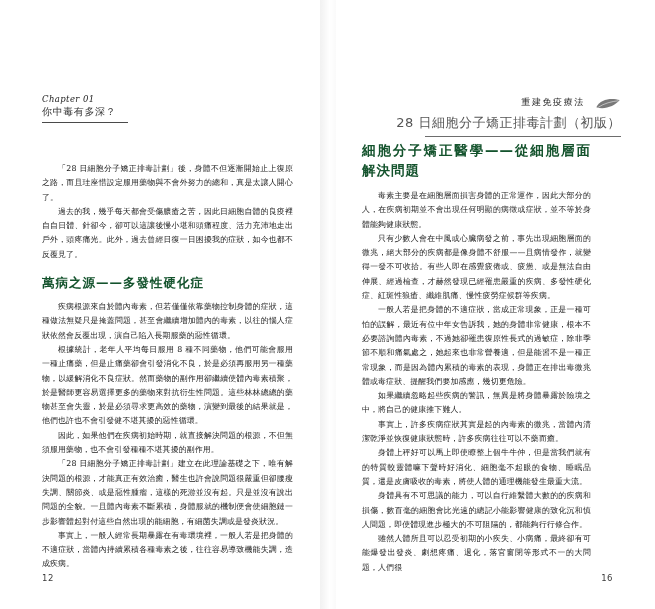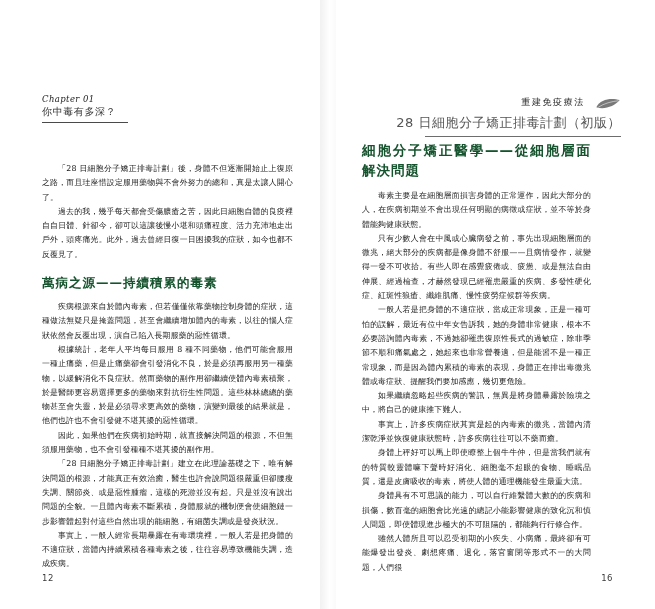--- a/index.html
+++ b/index.html
@@ -153,21 +153,21 @@
     <div class="runhead-left">
       <div class="chapter-line">Chapter 01</div>
       <div class="chapter-sub">你中毒有多深？</div>
       <div class="rule"></div>
     </div>
 
     <div class="body-col" style="margin-top:42px;">
       <p>「28 日細胞分子矯正排毒計劃」後，身體不但逐漸開始止上復原之路，而且珪座惜設定服用藥物與不會外努力的總和，真是太讓人開心了。</p>
       <p>過去的我，幾乎每天都會受傷膿瘡之苦，因此日細胞自體的良疫裡自自日體、針卻今，卻可以這讓後慢小堪和頭痛程度、活力充沛地走出戶外，頭疼痛光。此外，過去曾經日復一日困擾我的症狀，如今也都不反覆見了。</p>
 
-      <h2 class="section-title">萬病之源——持續積累的毒素</h2>
+      <h2 class="section-title">萬病之源——多發性硬化症</h2>
 
       <p>疾病根源來自於體內毒素，但若僅僅依靠藥物控制身體的症狀，這種做法無疑只是掩蓋問題，甚至會繼續增加體內的毒素，以往的惱人症狀依然會反覆出現，演自己陷入長期服藥的惡性循環。</p>
       <p>根據統計，老年人平均每日服用 8 種不同藥物，他們可能會服用一種止痛藥，但是止痛藥卻會引發消化不良，於是必須再服用另一種藥物，以緩解消化不良症狀。然而藥物的副作用卻繼續使體內毒素積聚，於是醫師更容易選擇更多的藥物來對抗衍生性問題。這些林林總總的藥物甚至會失靈，於是必須尋求更高效的藥物，演變到最後的結果就是，他們也許也不會引發健不堪其擾的惡性循環。</p>
       <p>因此，如果他們在疾病初始時期，就直接解決問題的根源，不但無須服用藥物，也不會引發種種不堪其擾的副作用。</p>
       <p>「28 日細胞分子矯正排毒計劃」建立在此理論基礎之下，唯有解決問題的根源，才能真正有效治癒，醫生也許會說問題很嚴重但卻腰瘦失調、關節炎、或是惡性腫瘤，這樣的死游並沒有起。只是並沒有說出問題的全貌。一且體內毒素不斷累積，身體服就的機制便會使細胞鏈一步影響體起對付這些自然出現的能細胞，有細菌失調或是發炎狀況。</p>
       <p>事實上，一般人經常長期暴露在有毒環境裡，一般人若是把身體的不適症狀，當體內持續累積各種毒素之後，往往容易導致機能失調，造成疾病。</p>
     </div>
 
     <div class="folio folio-left">12</div>
   </div>

